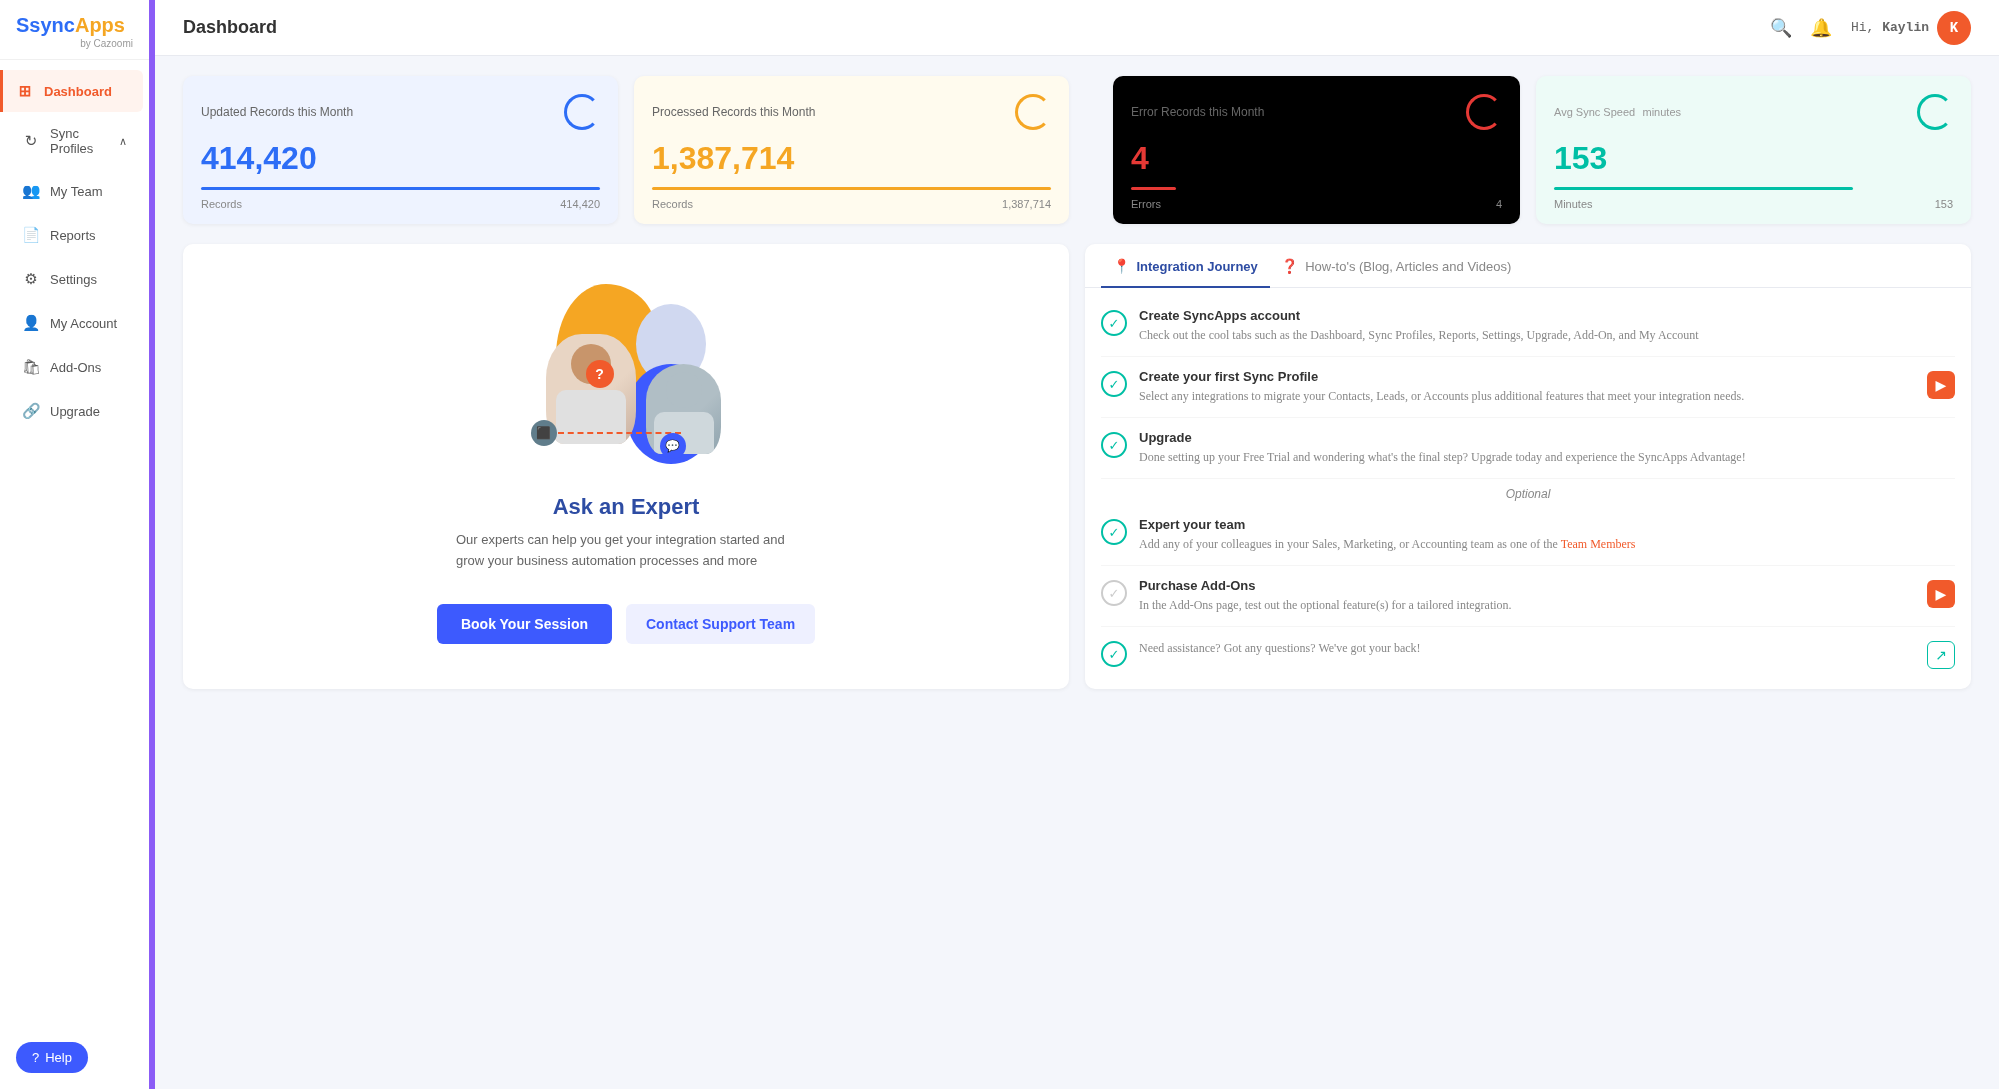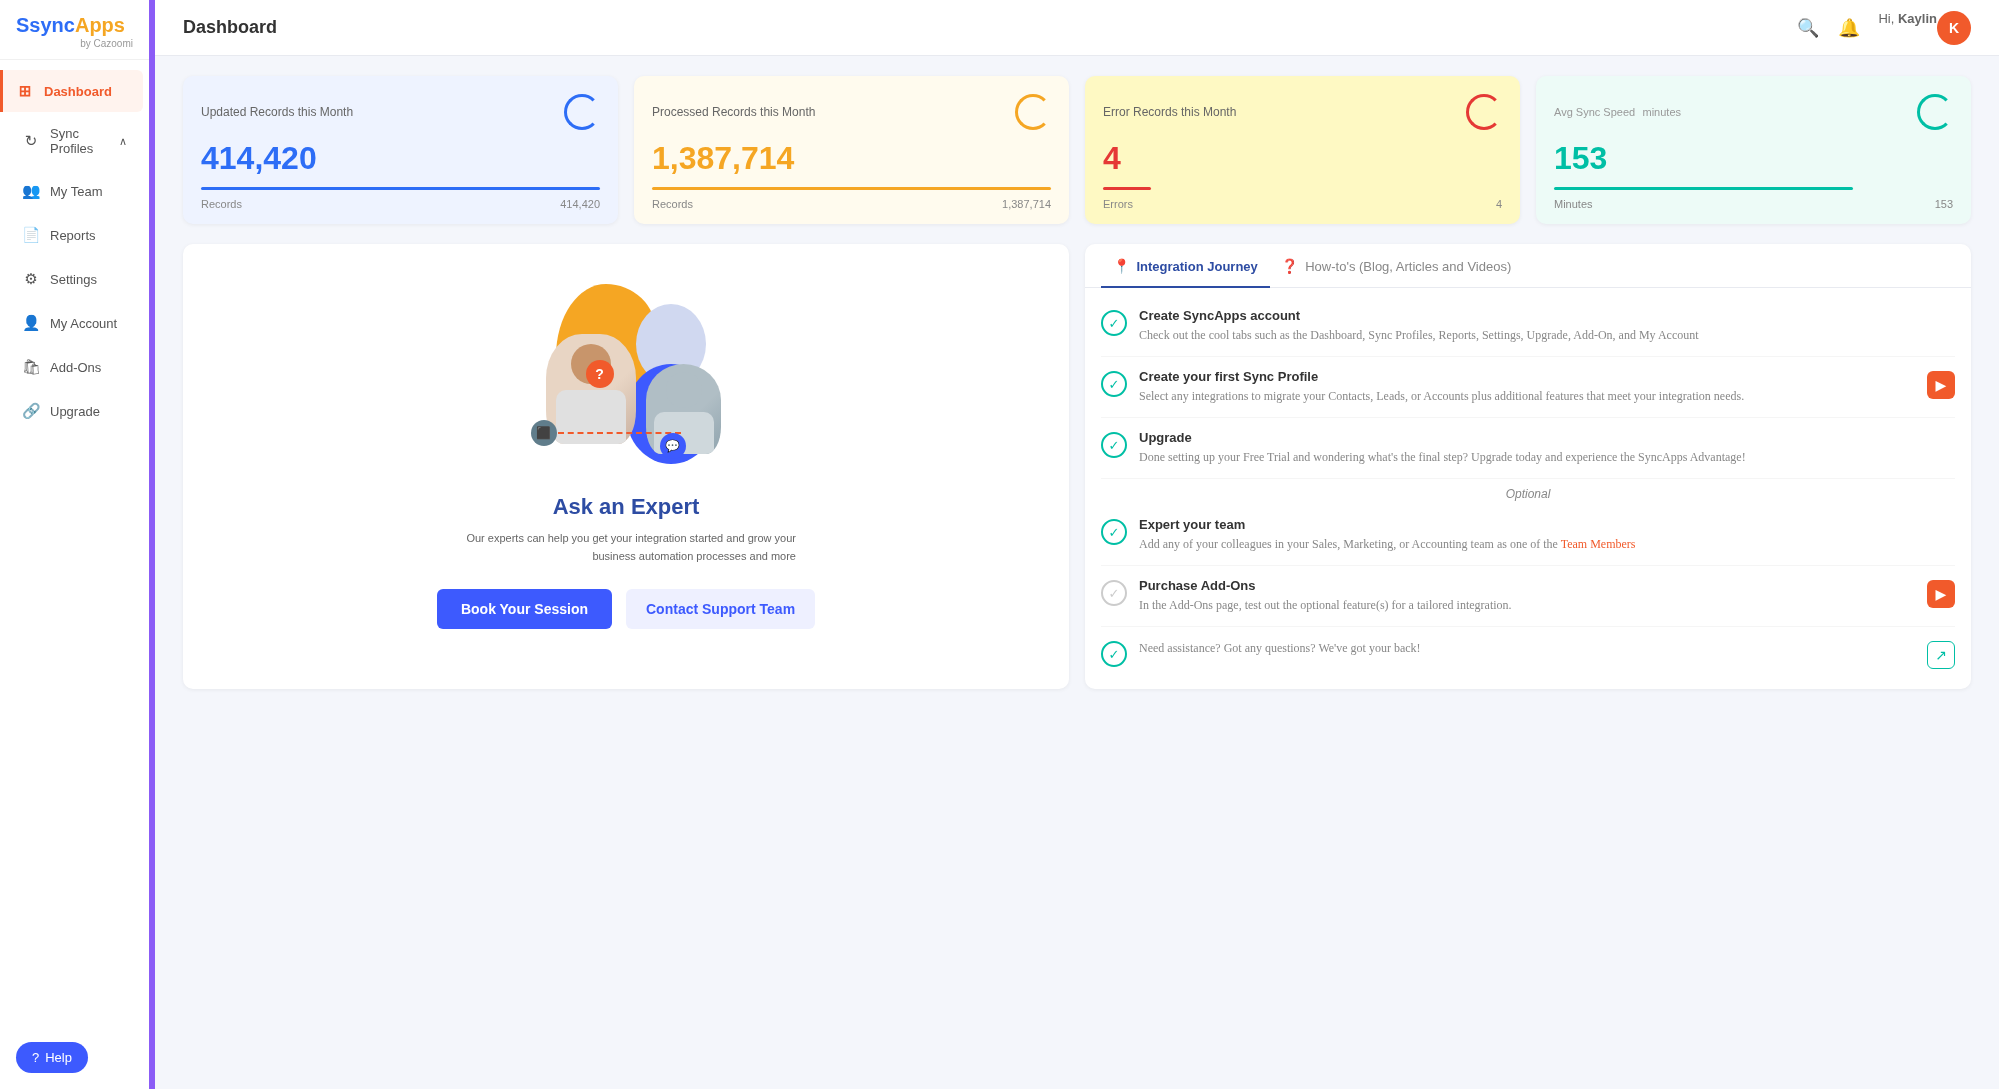--- a/index.html
+++ b/index.html
@@ -101,22 +101,24 @@
       color: #333;
     }
     .topbar-right {
       display: flex;
       align-items: center;
       gap: 18px;
     }
     .topbar-icon { font-size: 18px; color: #888; cursor: pointer; }
     .user-area {
       display: flex;
-      align-items: flex-start;
+      align-items: center;
+      gap: 8px;
       cursor: pointer;
+      font-family: Liberation Mono, monospace;
     }
     .user-greeting { font-size: 13px; color: #666; }
     .user-avatar {
       width: 34px; height: 34px;
       background: #f15a2b;
       border-radius: 50%;
       display: flex; align-items: center; justify-content: center;
       color: #fff; font-weight: 700; font-size: 14px;
     }
 
@@ -134,21 +136,21 @@
       margin-bottom: 20px;
     }
     .stat-card {
       background: #fff;
       border-radius: 10px;
       padding: 18px 18px 14px;
       box-shadow: 0 1px 4px rgba(0,0,0,0.06);
     }
     .stat-card.blue { background: #eef3ff; }
     .stat-card.yellow { background: #fffbee; }
-    .stat-card.red { background: #fef9c3; }
+    .stat-card.red { background: #000000; margin-left: 28px; }
     .stat-card.teal { background: #edfbf7; }
     .stat-header {
       display: flex;
       align-items: center;
       justify-content: space-between;
       margin-bottom: 10px;
     }
     .stat-title { font-size: 12px; color: #666; font-weight: 500; }
     .stat-title span { font-size: 11px; color: #999; }
     .stat-icon-circle {
@@ -310,25 +312,25 @@
       z-index: 3;
     }
     .expert-title {
       font-size: 22px;
       font-weight: 700;
       color: #2d4ca3;
       margin-bottom: 10px;
       text-align: center;
     }
     .expert-desc {
-      font-size: 11px;
+      font-size: 13px;
       color: #666;
-      text-align: right;
+      text-align: left;
       line-height: 1.6;
-      margin-bottom: 24px;
+      margin-bottom: 32px;
       max-width: 340px;
     }
     .expert-actions {
       display: flex;
       gap: 14px;
     }
     .btn-book {
       background: #3d5afe;
       color: #fff;
       border: none;

